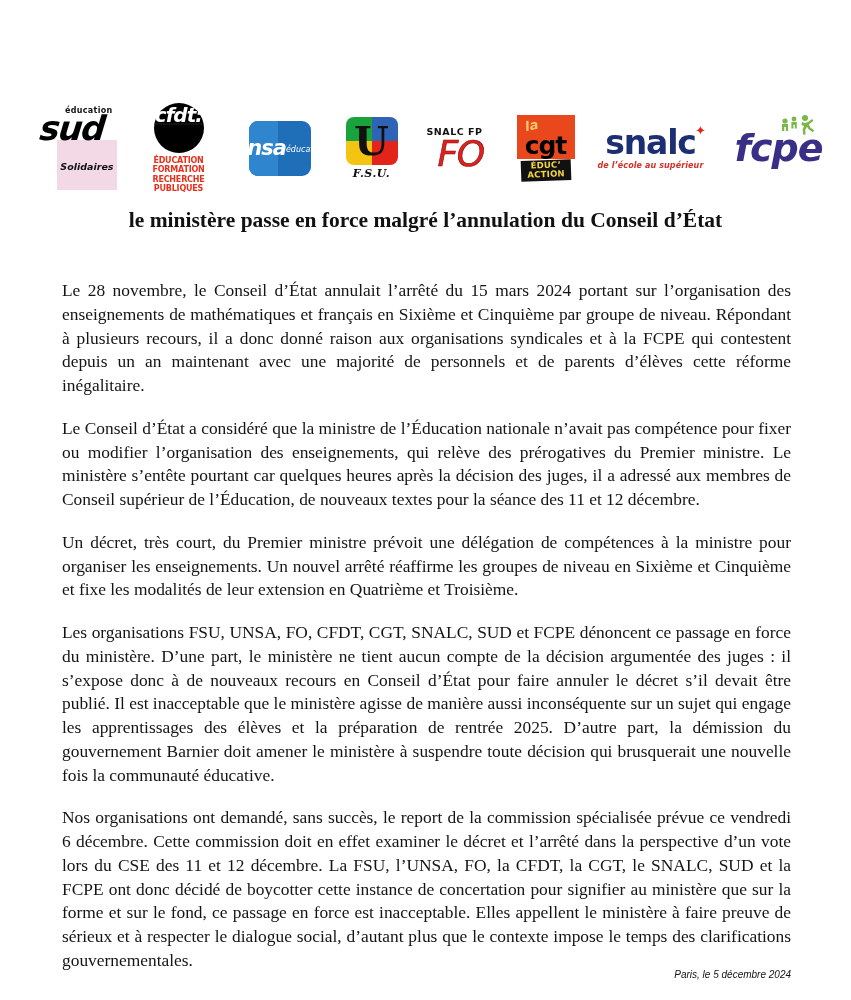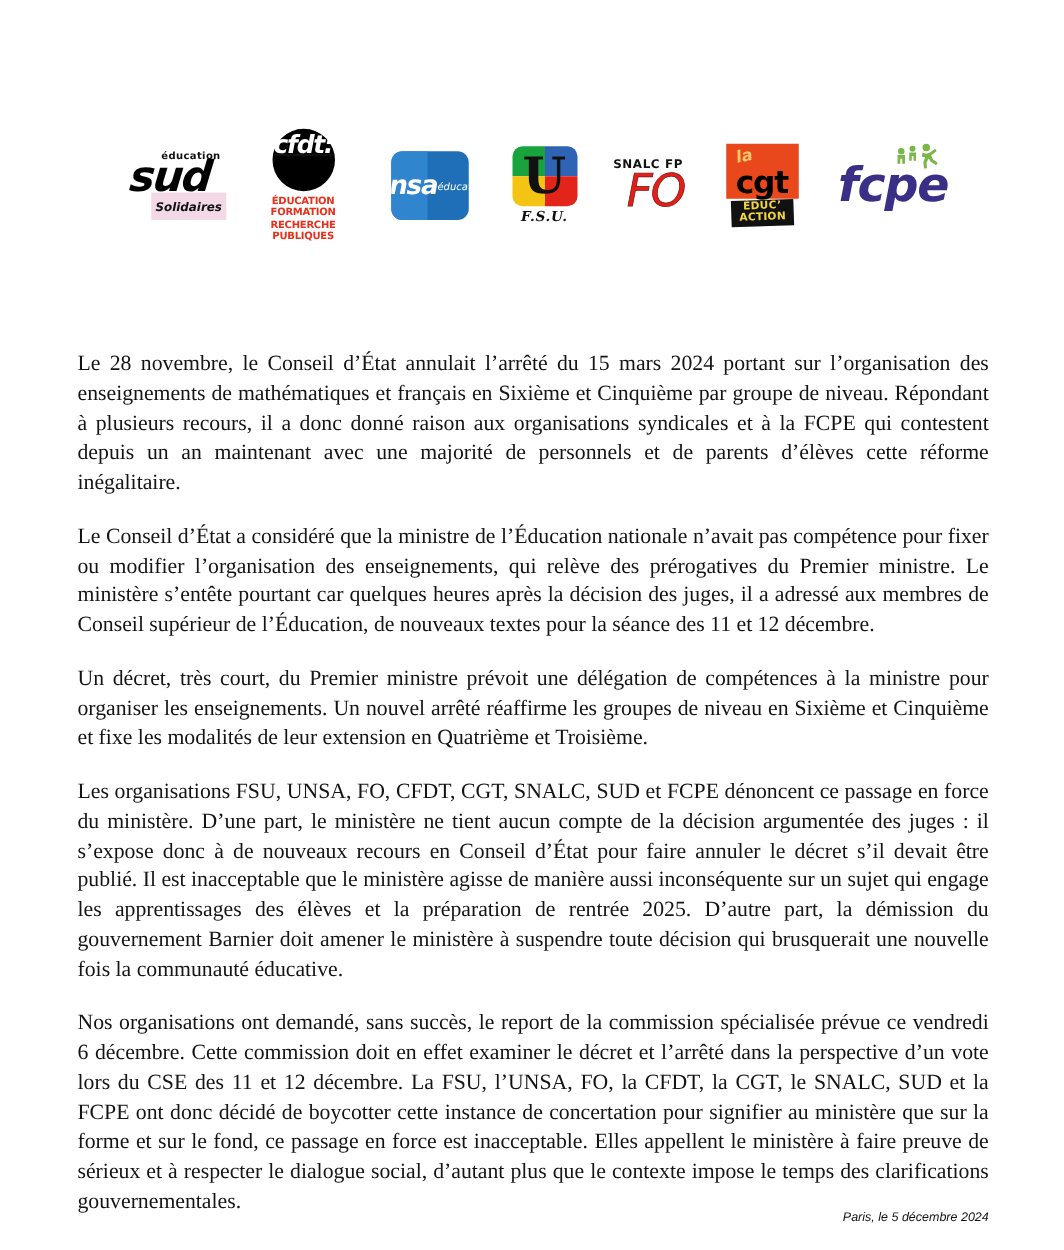--- a/index.html
+++ b/index.html
@@ -61,21 +61,21 @@
     font-weight: bold;
     font-style: italic;
     color: #000;
     line-height: .95;
     letter-spacing: -1.5px;
     transform: skewX(-6deg);
   }
   .sud-bottom {
     align-self: flex-end;
     background: #f3d9e6;
-    padding: 2px 3px;
+    padding: 16px 3px;
     margin-top: -4px;
   }
   .sud-bottom span {
     font-family: "DejaVu Sans", sans-serif;
     font-size: 9.5px;
     font-weight: bold;
     font-style: italic;
     color: #111;
   }
 
@@ -389,40 +389,48 @@
       <div class="cgt-box">
         <div class="cgt-la">la</div>
         <div class="cgt-word">cgt</div>
       </div>
       <div class="cgt-sub">
         <span>ÉDUC’</span>
         <span>ACTION</span>
       </div>
     </div>
 
+    <div class="logo logo-snalc">
+      <div class="snalc-word">
+        <span>snalc</span>
+        <span class="snalc-star">✦</span>
+      </div>
+      <div class="snalc-sub">de l’école au supérieur</div>
+    </div>
 
     <div class="logo logo-fcpe">
       <div class="fcpe-word">
         <span>fcpe</span>
         <svg class="fcpe-figs" viewBox="0 0 44 22">
           <g fill="#7ab648">
             <circle cx="10" cy="7" r="2.6"></circle>
             <path d="M7 10 h6 v7 h-2.2 v-4 h-1.6 v4 H7 z"></path>
             <circle cx="19" cy="5" r="2.4"></circle>
             <path d="M16.4 8 h5.4 v6.5 h-2 v-3.7 h-1.4 v3.7 h-2 z"></path>
             <circle cx="30" cy="4" r="3"></circle>
             <path d="M27 8 l3 1 l3 -1 l4 -3 l1.4 1.8 l-4.6 3.6 l1.8 3.4 l3.6 2.4 l-1.3 2 l-4.3 -2.9 l-1.6 -2.6 l-1.8 3.3 l0.4 4.6 l-2.4 0.2 l-0.5 -5.3 l1.4 -3.6 l-2.6 -0.8 z"></path>
           </g>
         </svg>
       </div>
     </div>
 
   </div>
 
   <div class="title">
+    <span class="line">le ministère passe en force malgré l’annulation du Conseil d’État</span>
   </div>
 
   <div class="body-copy">
     <p>Le 28 novembre, le Conseil d’État annulait l’arrêté du 15 mars 2024 portant sur l’organisation des enseignements de mathématiques et français en Sixième et Cinquième par groupe de niveau. Répondant à plusieurs recours, il a donc donné raison aux organisations syndicales et à la FCPE qui contestent depuis un an maintenant avec une majorité de personnels et de parents d’élèves cette réforme inégalitaire.</p>
     <p>Le Conseil d’État a considéré que la ministre de l’Éducation nationale n’avait pas compétence pour fixer ou modifier l’organisation des enseignements, qui relève des prérogatives du Premier ministre. Le ministère s’entête pourtant car quelques heures après la décision des juges, il a adressé aux membres de Conseil supérieur de l’Éducation, de nouveaux textes pour la séance des 11 et 12 décembre.</p>
     <p>Un décret, très court, du Premier ministre prévoit une délégation de compétences à la ministre pour organiser les enseignements. Un nouvel arrêté réaffirme les groupes de niveau en Sixième et Cinquième et fixe les modalités de leur extension en Quatrième et Troisième.</p>
     <p>Les organisations FSU, UNSA, FO, CFDT, CGT, SNALC, SUD et FCPE dénoncent ce passage en force du ministère. D’une part, le ministère ne tient aucun compte de la décision argumentée des juges : il s’expose donc à de nouveaux recours en Conseil d’État pour faire annuler le décret s’il devait être publié. Il est inacceptable que le ministère agisse de manière aussi inconséquente sur un sujet qui engage les apprentissages des élèves et la préparation de rentrée 2025. D’autre part, la démission du gouvernement Barnier doit amener le ministère à suspendre toute décision qui brusquerait une nouvelle fois la communauté éducative.</p>
     <p>Nos organisations ont demandé, sans succès, le report de la commission spécialisée prévue ce vendredi 6 décembre. Cette commission doit en effet examiner le décret et l’arrêté dans la perspective d’un vote lors du CSE des 11 et 12 décembre.  La FSU, l’UNSA, FO, la CFDT, la CGT, le SNALC, SUD et la FCPE ont donc décidé de boycotter cette instance de concertation pour signifier au ministère que sur la forme et sur le fond, ce passage en force est inacceptable. Elles appellent le ministère à faire preuve de sérieux et à respecter le dialogue social, d’autant plus que le contexte impose le temps des clarifications gouvernementales.</p>
   </div>
 

